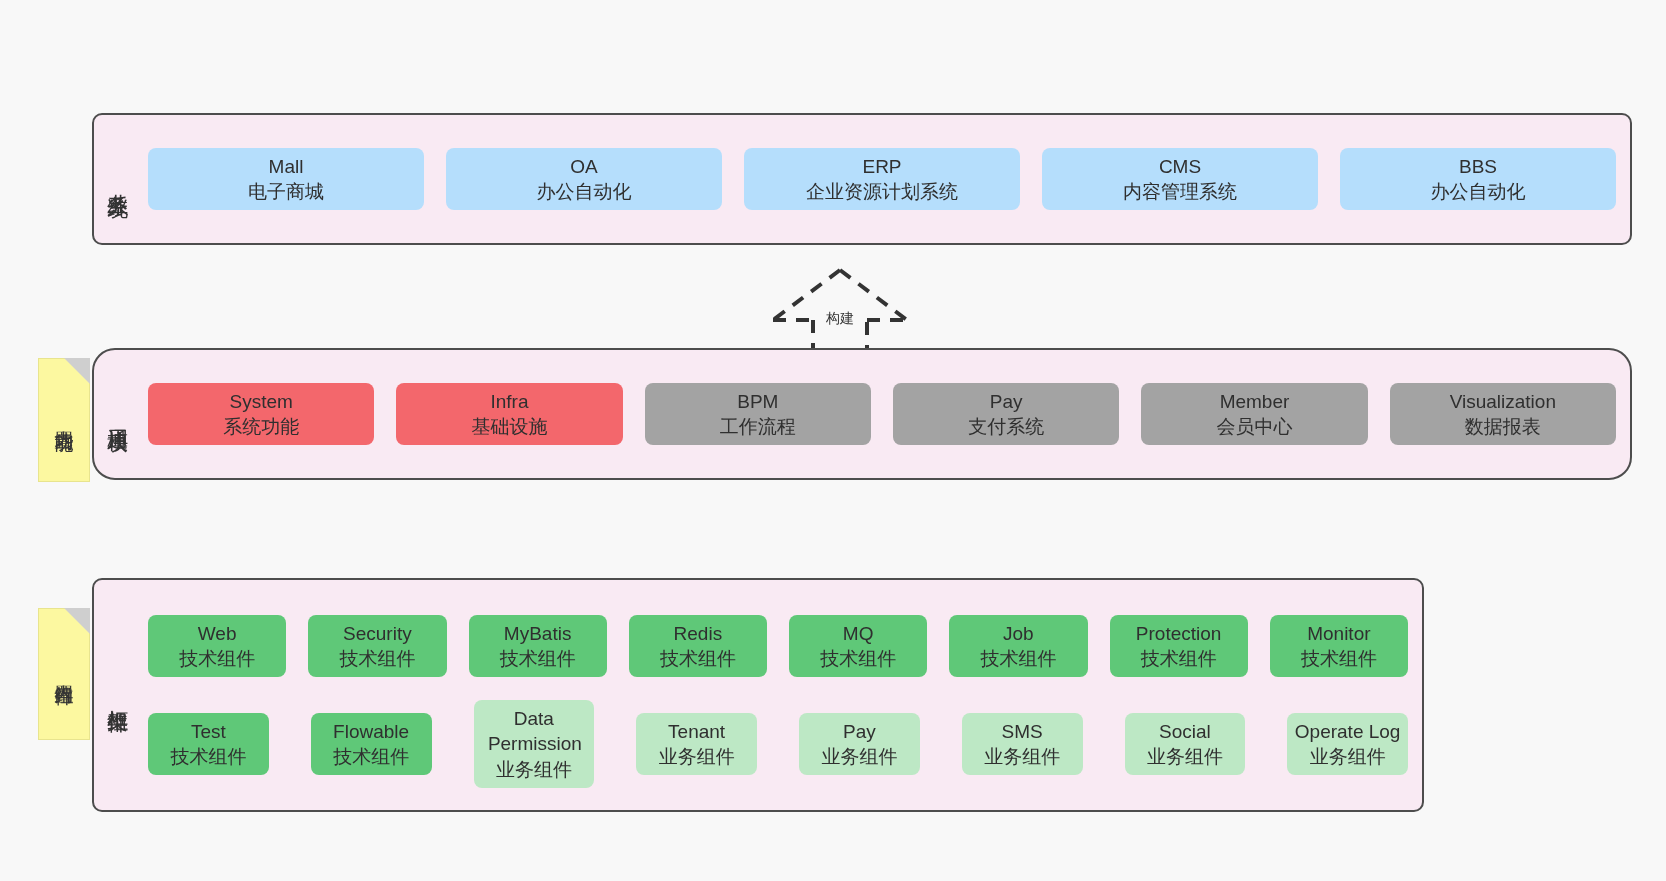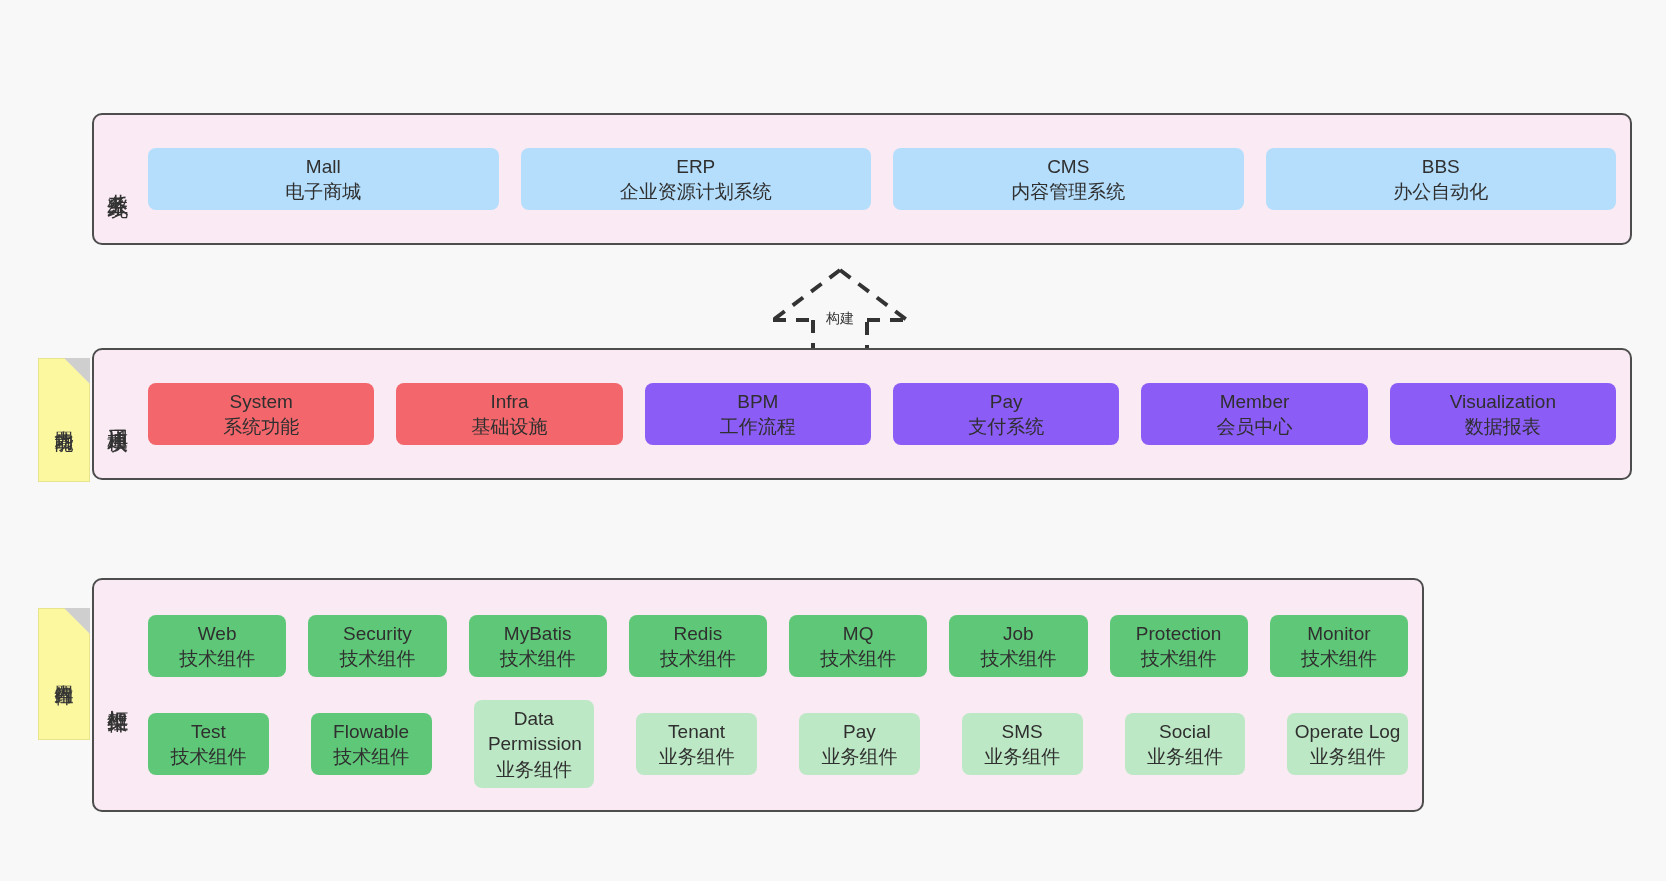--- a/index.html
+++ b/index.html
@@ -76,21 +76,21 @@
     line-height: 1.32;
     color: #2f2f2f;
     box-sizing: border-box;
     padding: 6px 4px;
   }
   .node .n-title { display: block; }
   .node .n-sub   { display: block; }
 
   .blue       { background: #b5defc; }
   .red        { background: #f3676c; }
-  .pink       { background: #8b5cf6; }
+  .pink       { background: #a3a3a3; }
   .greenDark  { background: #5fc878; }
   .greenLight { background: #bde8c5; }
 
   
   .sticky {
     position: absolute;
     background: #fcf8a0;
     box-shadow: 0 0 0 1px #e8e48e inset;
     display: flex;
     align-items: center;
@@ -139,20 +139,24 @@
 
 <div id="canvas">
 
   <div class="band" id="band-business" style="left:92px; top:113px; width:1540px; height:132px;">
     <div class="band-title">业务系统</div>
     <div class="band-body">
       <div class="row">
         <div class="node blue">
           <span class="n-title">Mall</span>
           <span class="n-sub">电子商城</span>
+        </div>
+        <div class="node blue">
+          <span class="n-title">OA</span>
+          <span class="n-sub">办公自动化</span>
         </div>
         <div class="node blue">
           <span class="n-title">ERP</span>
           <span class="n-sub">企业资源计划系统</span>
         </div>
         <div class="node blue">
           <span class="n-title">CMS</span>
           <span class="n-sub">内容管理系统</span>
         </div>
         <div class="node blue">
@@ -169,21 +173,21 @@
       <path d="M8 58 L48 58 M102 58 L142 58" fill="none" stroke="#333333" stroke-width="4" stroke-dasharray="13 10" stroke-linecap="butt"></path>
       <path d="M48 58 L48 96 L102 96 L102 58" fill="none" stroke="#333333" stroke-width="4" stroke-dasharray="13 10" stroke-linecap="butt"></path>
     </svg>
     <div class="arrow-label">构建</div>
   </div>
 
   <div class="sticky" style="left:38px; top:358px; width:52px; height:124px;">
     <span>内置功能</span>
   </div>
 
-  <div class="band" id="band-common" style="left:92px; top:348px; width:1540px; height:132px;">
+  <div class="band" id="band-common" style="left:92px; top:348px; width:1540px; height:132px;border-radius:23px;">
     <div class="band-title">通用模块</div>
     <div class="band-body">
       <div class="row">
         <div class="node red">
           <span class="n-title">System</span>
           <span class="n-sub">系统功能</span>
         </div>
         <div class="node red">
           <span class="n-title">Infra</span>
           <span class="n-sub">基础设施</span>

